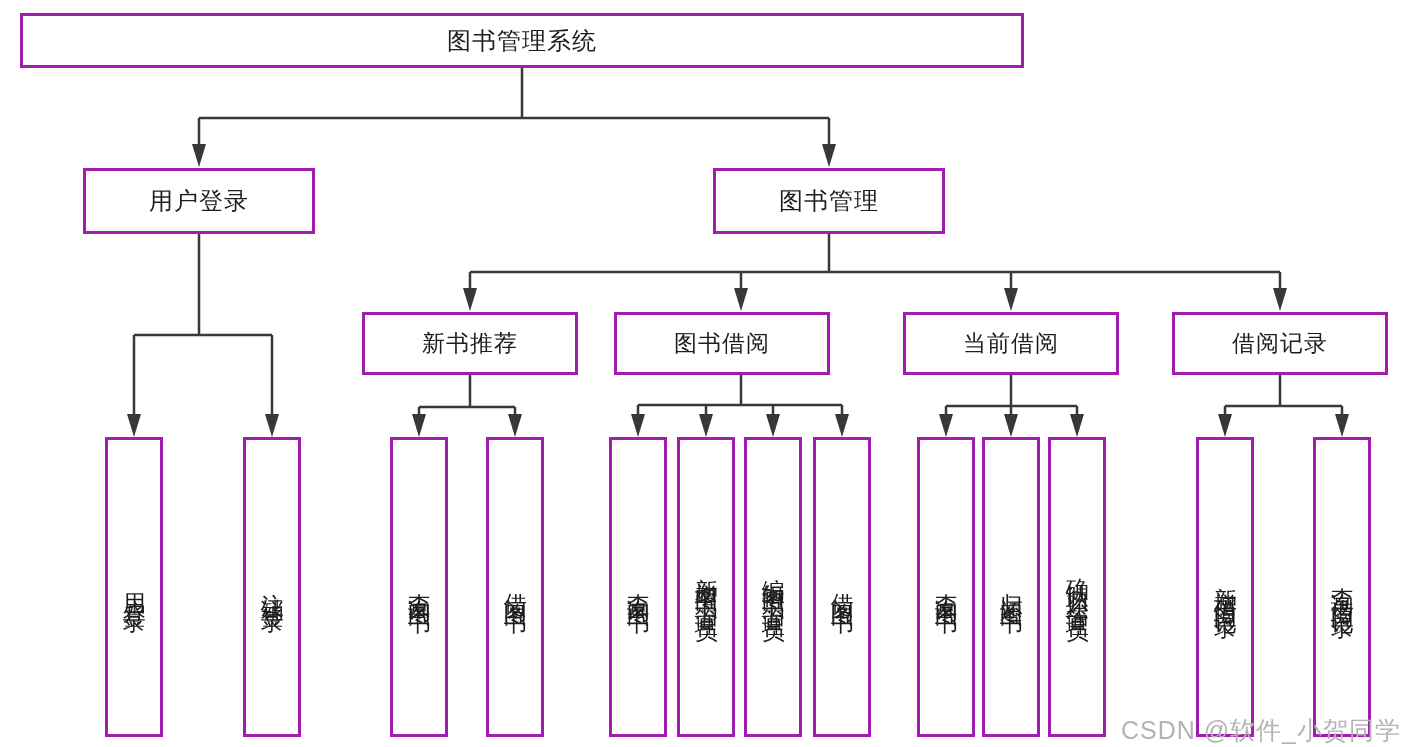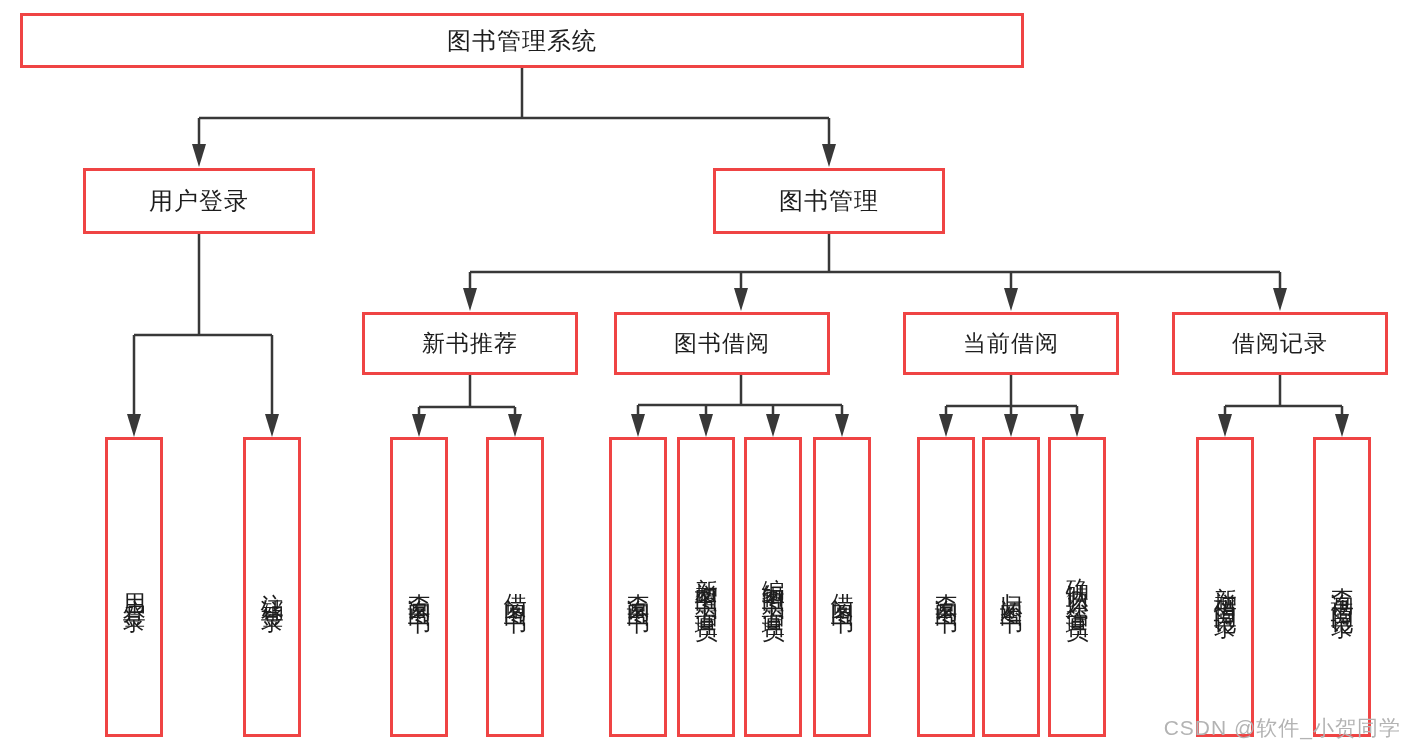--- a/index.html
+++ b/index.html
@@ -13,21 +13,21 @@
   }
   .wires {
     position: absolute;
     left: 0; top: 0;
     width: 1405px; height: 747px;
   }
   .box {
     position: absolute;
     box-sizing: border-box;
     background: #ffffff;
-    border: 3px solid #ef4444;
+    border: 3px solid #a21caf;
     display: flex;
     align-items: center;
     justify-content: center;
     color: #1d1d1d;
   }
   .hbox { font-size: 24px; letter-spacing: 1px; }
   .root  { left: 20px;  top: 13px;  width: 1004px; height: 55px; }
   .lvl2  { top: 168px; width: 232px; height: 66px; }
   .lvl3  { top: 312px; width: 216px; height: 63px; font-size: 23px; }
   .vbox  { top: 437px; width: 58px; height: 300px; }
@@ -37,21 +37,21 @@
     font-size: 23px;
     letter-spacing: 6px;
     line-height: 1.1;
     color: #1d1d1d;
     white-space: nowrap;
   }
   .watermark {
     position: absolute;
     right: 4px;
     top: 714px;
-    font-size: 21px;
+    font-size: 25px;
     color: #b3b3b3;
     letter-spacing: 1px;
     z-index: 10;
   }
 </style>
 </head>
 <body>
 
 <div class="stage">
 

